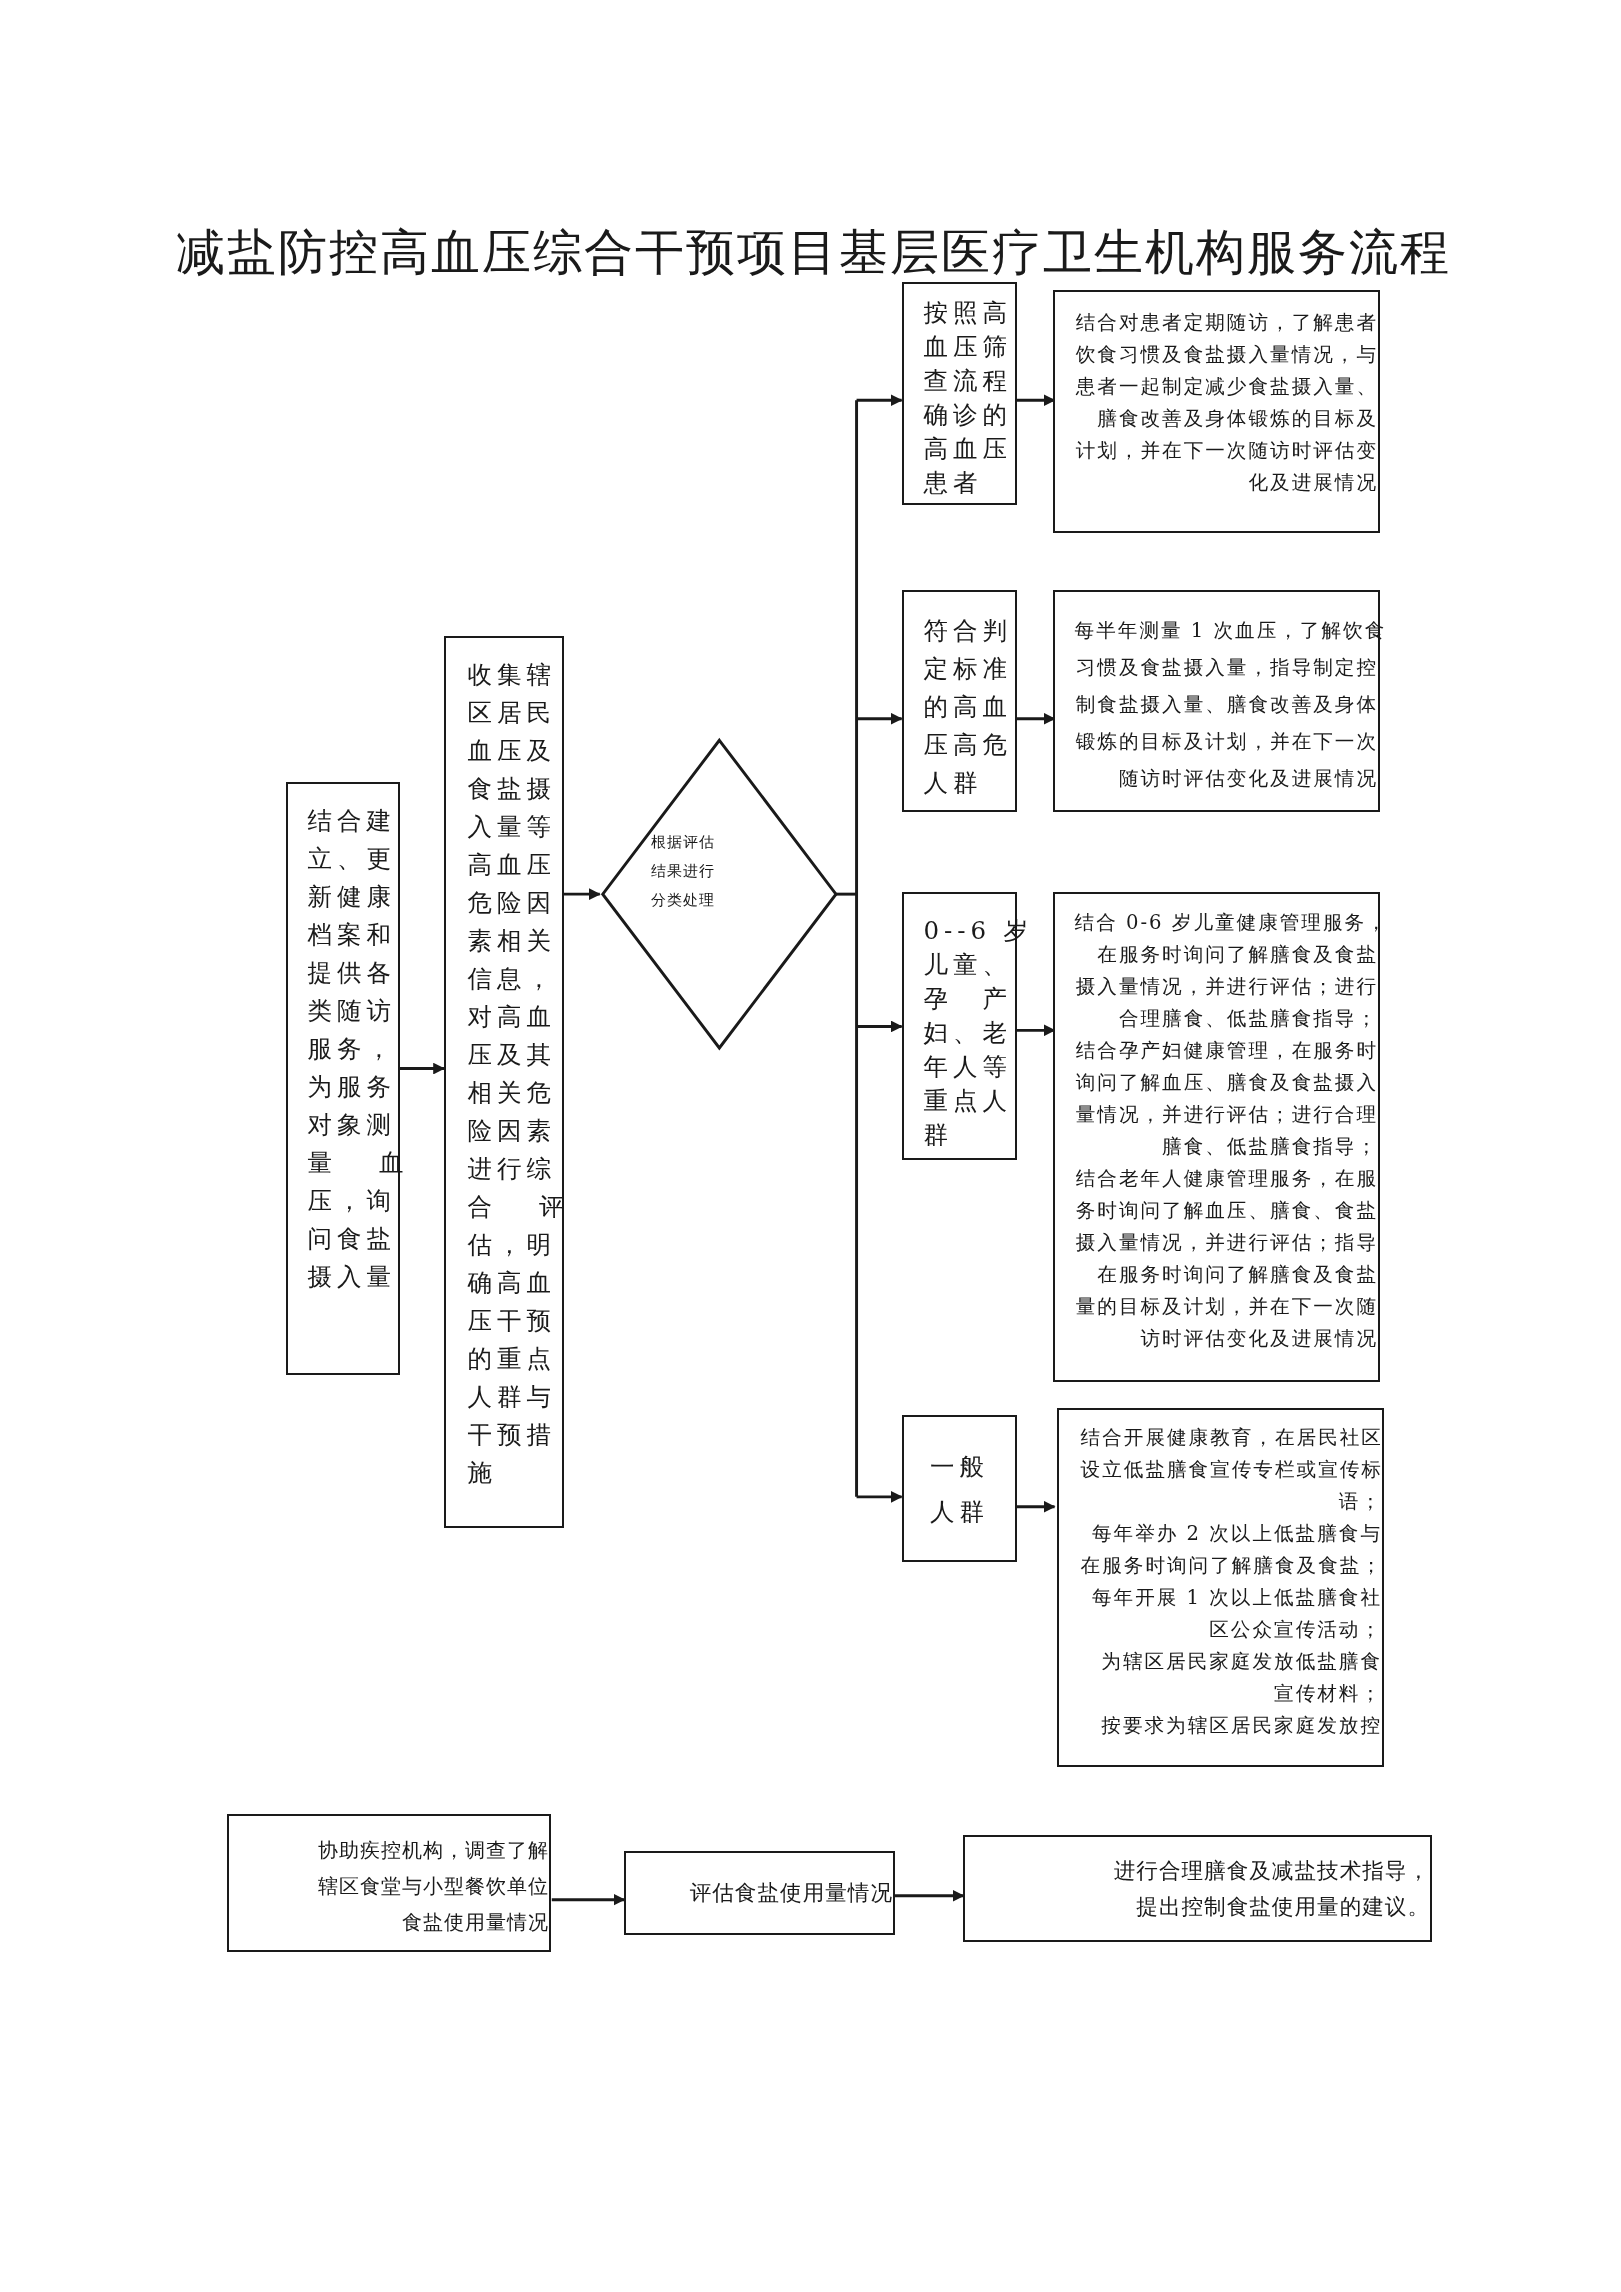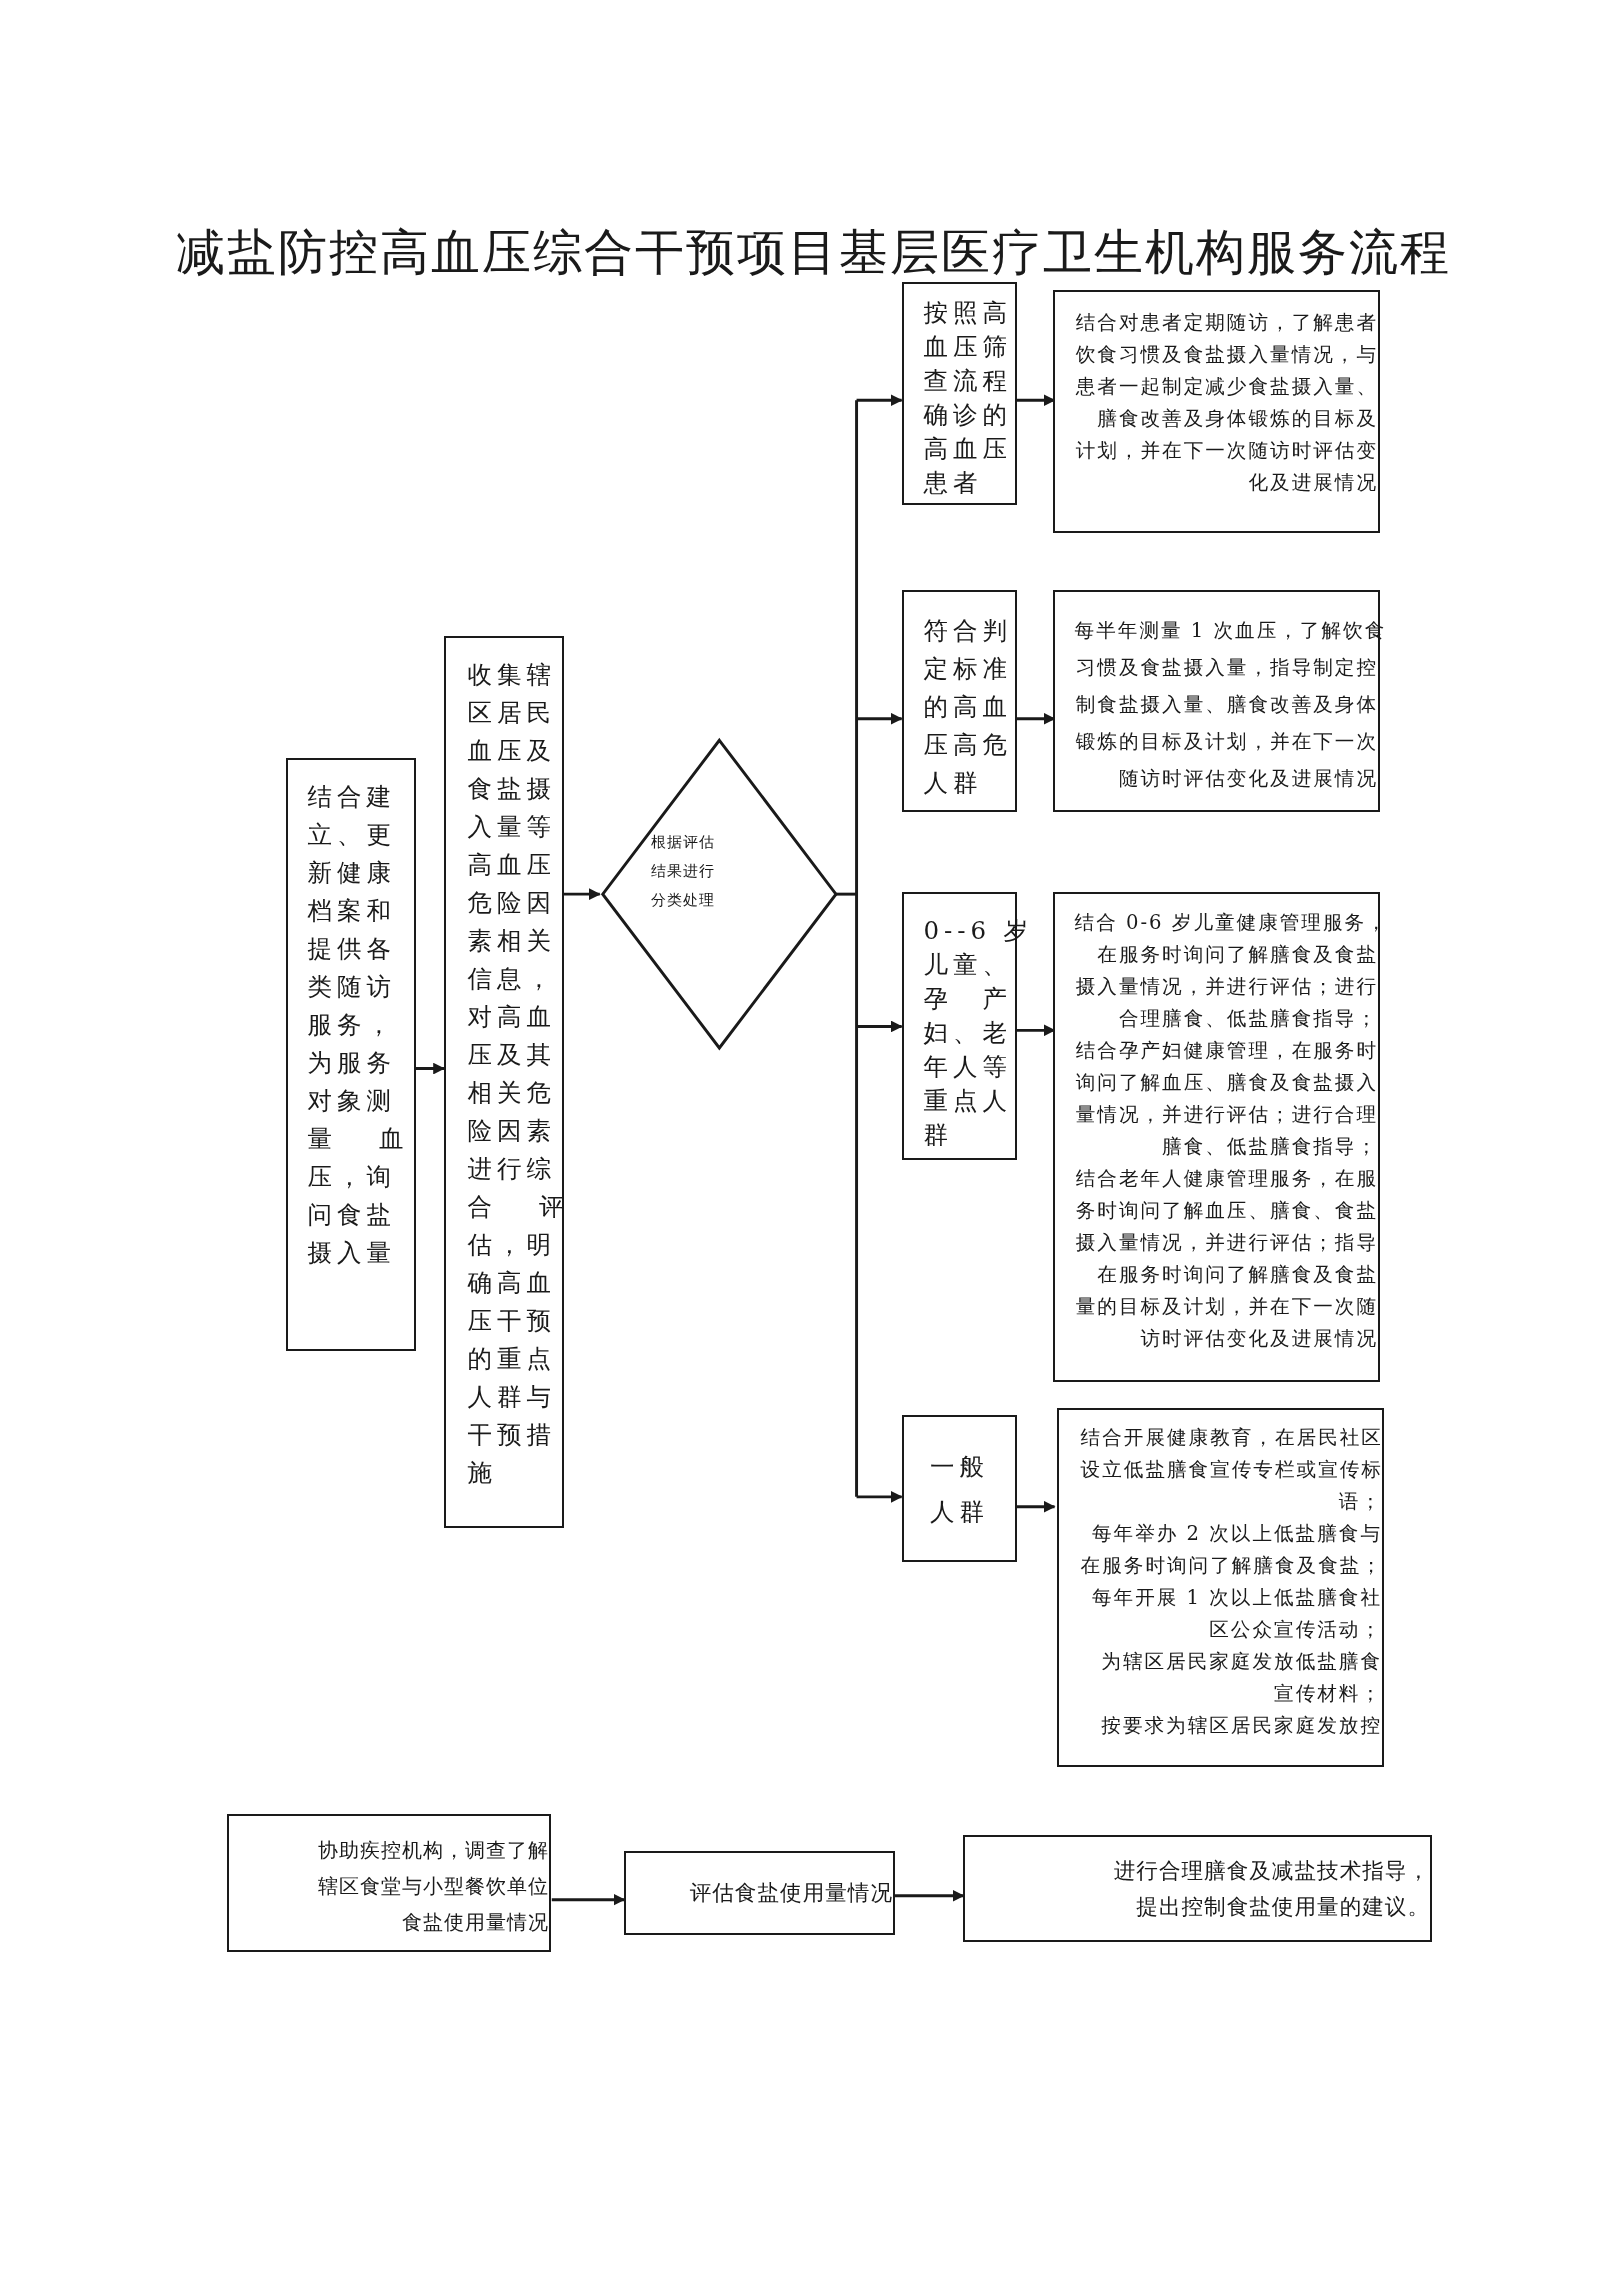--- a/index.html
+++ b/index.html
@@ -37,21 +37,21 @@
     <line x1="874" y1="1527" x2="920" y2="1527" marker-end="url(#arr)"></line>
     <line x1="1029" y1="408" x2="1076" y2="408" marker-end="url(#arr)"></line>
     <line x1="1029" y1="733" x2="1076" y2="733" marker-end="url(#arr)"></line>
     <line x1="1029" y1="1051" x2="1076" y2="1051" marker-end="url(#arr)"></line>
     <line x1="1029" y1="1537" x2="1076" y2="1537" marker-end="url(#arr)"></line>
     <line x1="563" y1="1938" x2="637" y2="1938" marker-end="url(#arr)"></line>
     <line x1="912" y1="1934" x2="983" y2="1934" marker-end="url(#arr)"></line>
   </g>
 </svg>
 
-<div class="box vtext" style="left:286px; top:758px; width:130px; height:593px; padding:17.6px 0 0 19.6px;">
+<div class="box vtext" style="left:286px; top:782px; width:114px; height:593px; padding:17.6px 0 0 19.6px;">
   <div id="start-lines">
       <span class="line">结合建</span>
       <span class="line">立、更</span>
       <span class="line">新健康</span>
       <span class="line">档案和</span>
       <span class="line">提供各</span>
       <span class="line">类随访</span>
       <span class="line">服务，</span>
       <span class="line">为服务</span>
       <span class="line">对象测</span>

